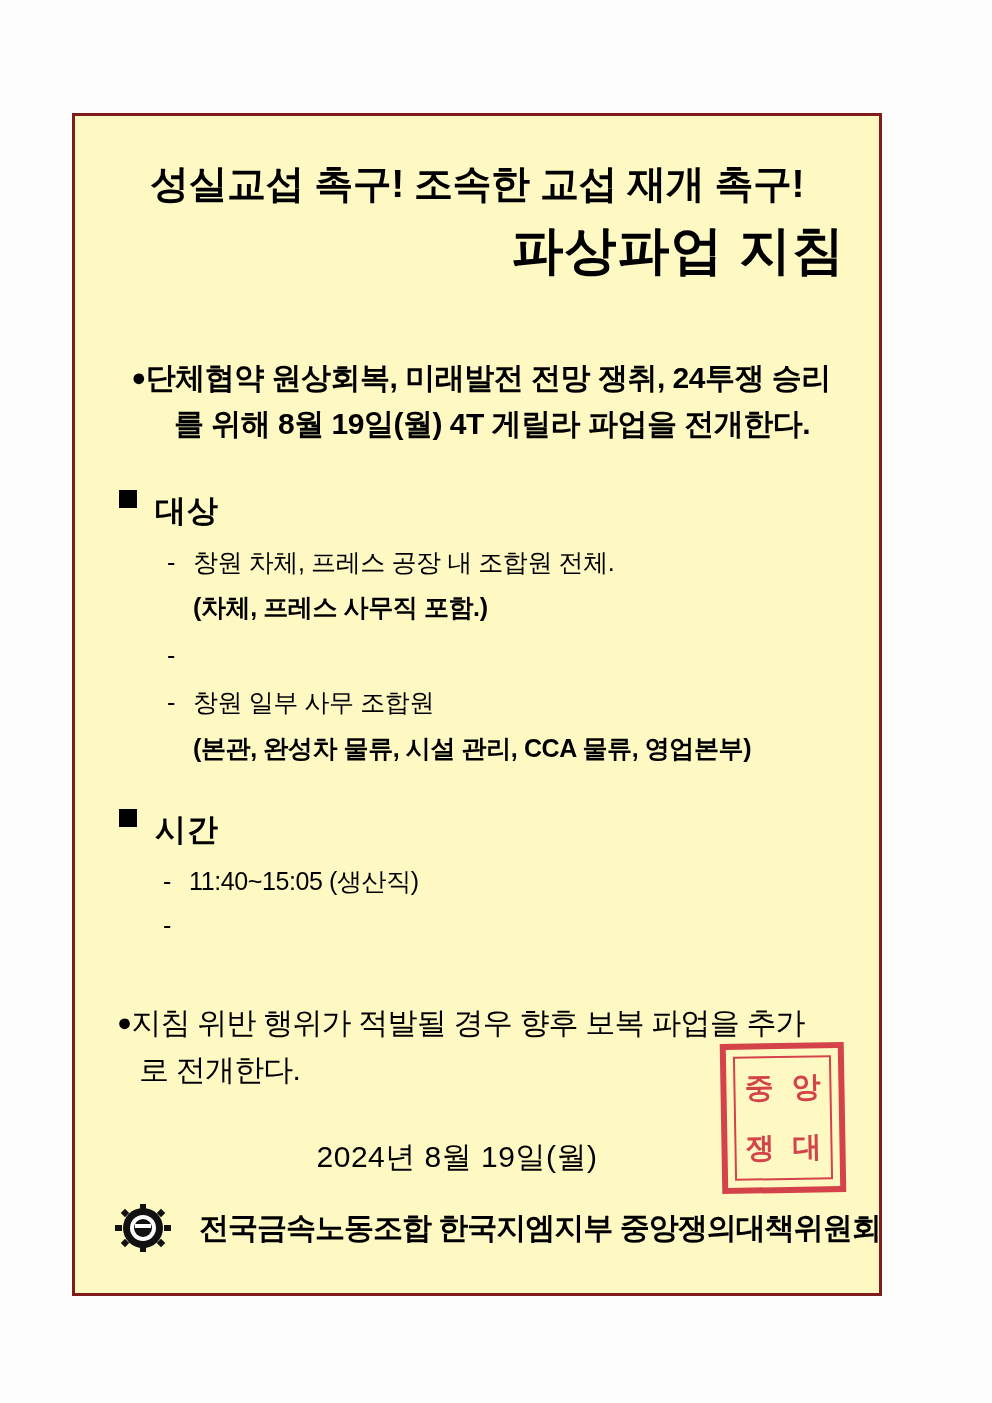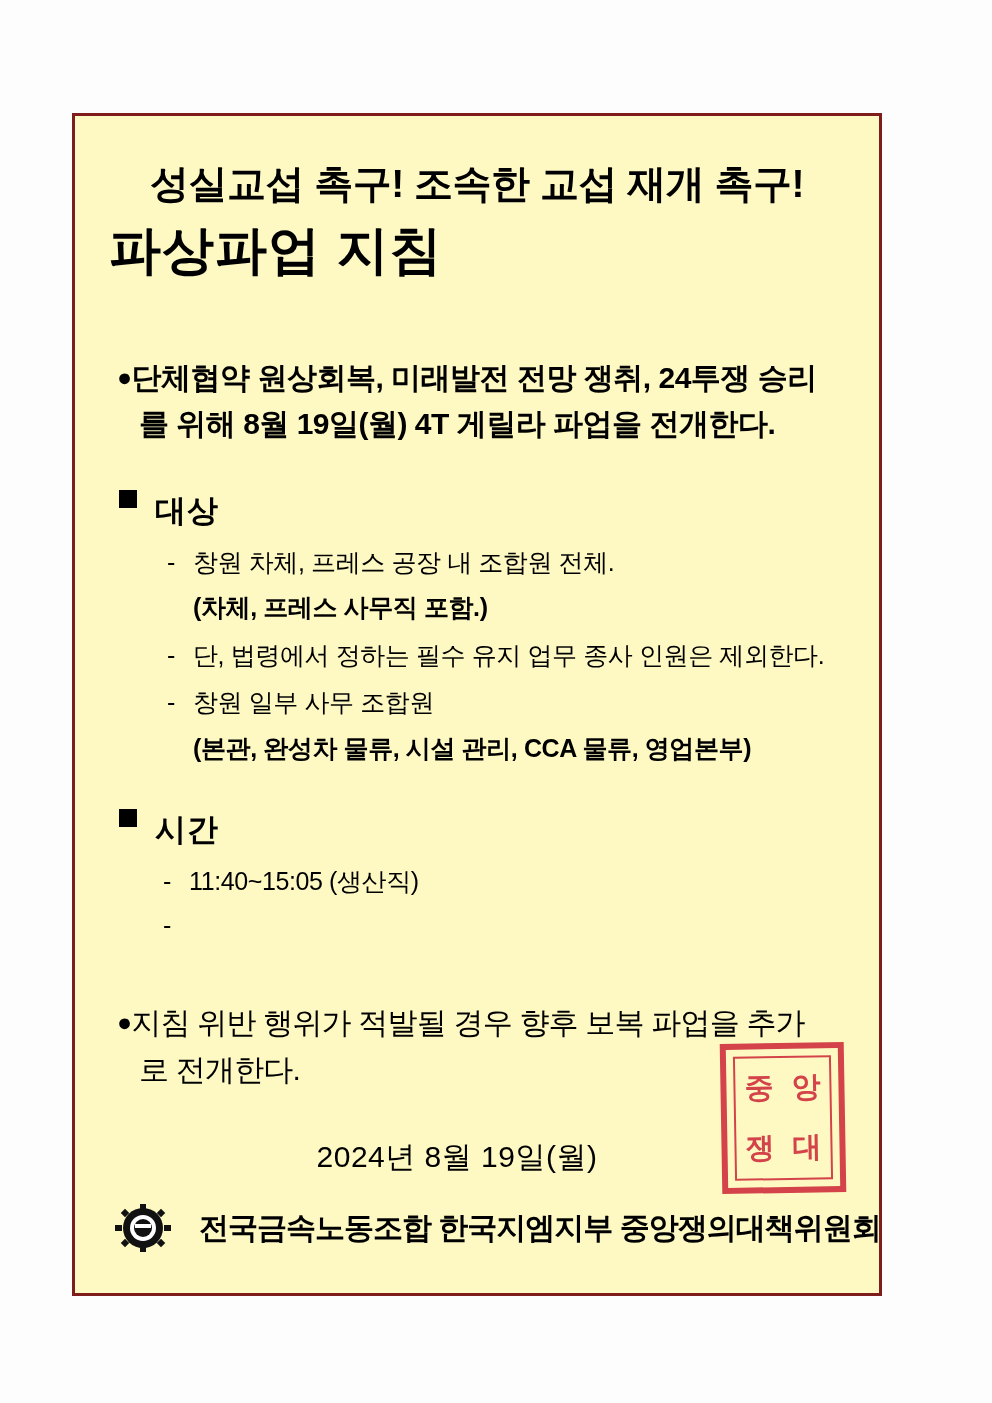--- a/index.html
+++ b/index.html
@@ -50,36 +50,37 @@
   .headline {
     text-align: center;
     font-weight: bold;
     font-size: 39px;
     letter-spacing: -0.5px;
     line-height: 1.15;
     margin: 20px 0 0 0;
     white-space: nowrap;
   }
   .title {
-    text-align: left;
+    text-align: right;
     font-weight: bold;
     font-size: 52px;
     letter-spacing: 1px;
     line-height: 1.15;
     margin: 14px 0 0 0;
   }
 
   
   .lead {
     margin: 74px 0 0 0;
     font-weight: bold;
     font-size: 30px;
     line-height: 1.55;
     letter-spacing: -0.5px;
     padding-left: 8px;
+    text-align: center;
   }
   .lead .dot {
     font-size: 25px;
     vertical-align: 2px;
   }
   .lead .l2 {
     display: block;
     padding-left: 22px;
   }
 
@@ -235,21 +236,20 @@
         </div>
         <div class="items">
           <div class="item">
             <span class="dash">-</span>
             <span class="txt">창원 차체, 프레스 공장 내 조합원 전체.</span>
           </div>
           <div class="subline">(차체, 프레스 사무직 포함.)</div>
 
           <div class="item">
             <span class="dash">-</span>
-            <span class="txt">단, 법령에서 정하는 필수 유지 업무 종사 인원은 제외한다.</span>
           </div>
 
           <div class="item">
             <span class="dash">-</span>
             <span class="txt">창원 일부 사무 조합원</span>
           </div>
           <div class="subline">(본관, 완성차 물류, 시설 관리, CCA 물류, 영업본부)</div>
         </div>
       </div>
 

